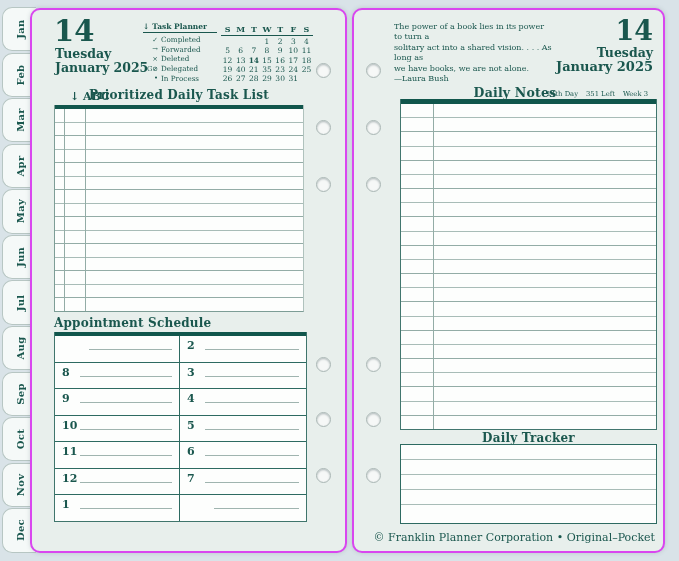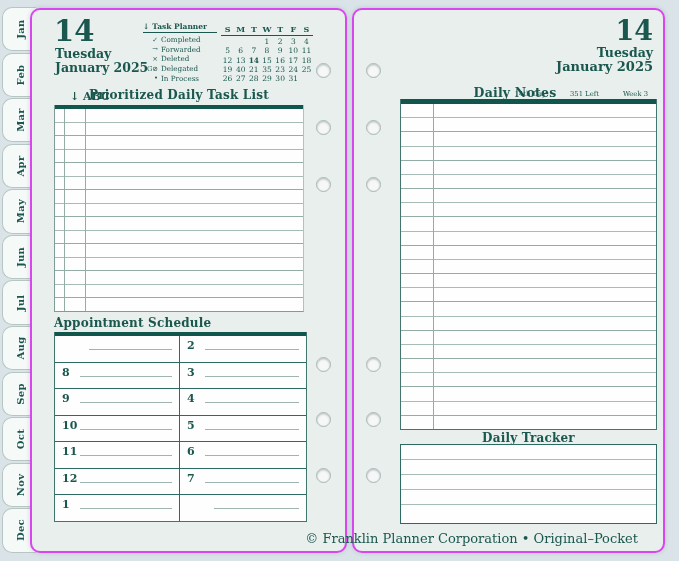--- a/index.html
+++ b/index.html
@@ -63,31 +63,31 @@
   .wline{position:absolute;left:25px;right:7px;top:13px;height:1px;background:#9fb4af}
   .cell.blank .wline{left:34px}
   
   .quote{position:absolute;left:40px;top:12px;width:160px;font-size:8px;line-height:10.4px;color:var(--teal)}
   .rp-date{position:absolute;right:10px;top:6px;text-align:right;color:var(--teal)}
   .rp-day{font-size:27px;font-weight:bold;line-height:30px}
   .rp-weekday{font-size:12.5px;font-weight:bold;line-height:14px}
   .rp-monthyear{font-size:13px;font-weight:bold;line-height:14px}
   .dn-title{position:absolute;left:46px;width:230px;top:75px;text-align:center;font-size:12.5px;font-weight:bold;color:var(--teal);letter-spacing:.2px}
   .dn-stats{position:absolute;right:15px;top:80px;font-size:6.8px;color:var(--teal);white-space:nowrap}
-  .dn-stats span + span{margin-left:24px}
+  .dn-stats span + span{margin-left:8px}
   .notes-box{position:absolute;left:46px;top:89px;width:257px;height:331px;background:var(--white);
       border-left:1px solid #41766e;border-right:1px solid #41766e;border-bottom:1px solid #41766e}
   .notes-box .topbar{height:5px}
   .notes-box .rules{top:5px}
   .dt-title{position:absolute;left:46px;width:257px;top:421px;text-align:center;font-size:12px;font-weight:bold;color:var(--teal);letter-spacing:.2px}
   .tracker-box{position:absolute;left:46px;top:434px;width:257px;height:80px;background:var(--white);border:1.5px solid var(--dk)}
   .hint-row{height:13px;line-height:13px;text-align:center;font-size:7.3px;color:var(--teal);border-bottom:1.5px solid var(--dk)}
   .t-rules{display:block}
   .t-rules .rule{height:15px;border-bottom:1px solid var(--line);flex:none}
-  .rp-footer{position:absolute;right:25px;top:521px;font-size:13px;color:var(--teal);white-space:nowrap}
+  .rp-footer{position:absolute;right:8px;top:521px;font-size:11px;color:var(--teal);white-space:nowrap}
 </style>
 </head>
 <body>
 
 <div id="stage">
 
   <div id="tabs">
     <div class="tab">
         <span>Jan</span>
       </div>
@@ -311,20 +311,26 @@
 
     <div class="hole" style="left:284px;top:53px"></div>
     <div class="hole" style="left:284px;top:110px"></div>
     <div class="hole" style="left:284px;top:167px"></div>
     <div class="hole" style="left:284px;top:347px"></div>
     <div class="hole" style="left:284px;top:402px"></div>
     <div class="hole" style="left:284px;top:458px"></div>
   </div>
 
   <div class="page" id="page-right">
+    <div class="quote">
+      <div>The power of a book lies in its power to turn a</div>
+      <div>solitary act into a shared vision. . . . As long as</div>
+      <div>we have books, we are not alone.</div>
+      <div>—Laura Bush</div>
+    </div>
 
     <div class="rp-date">
       <div class="rp-day">14</div>
       <div class="rp-weekday">Tuesday</div>
       <div class="rp-monthyear">January 2025</div>
     </div>
 
     <div class="dn-title">Daily Notes</div>
     <div class="dn-stats">
       <span>14th Day</span><span>351 Left</span><span>Week 3</span>

